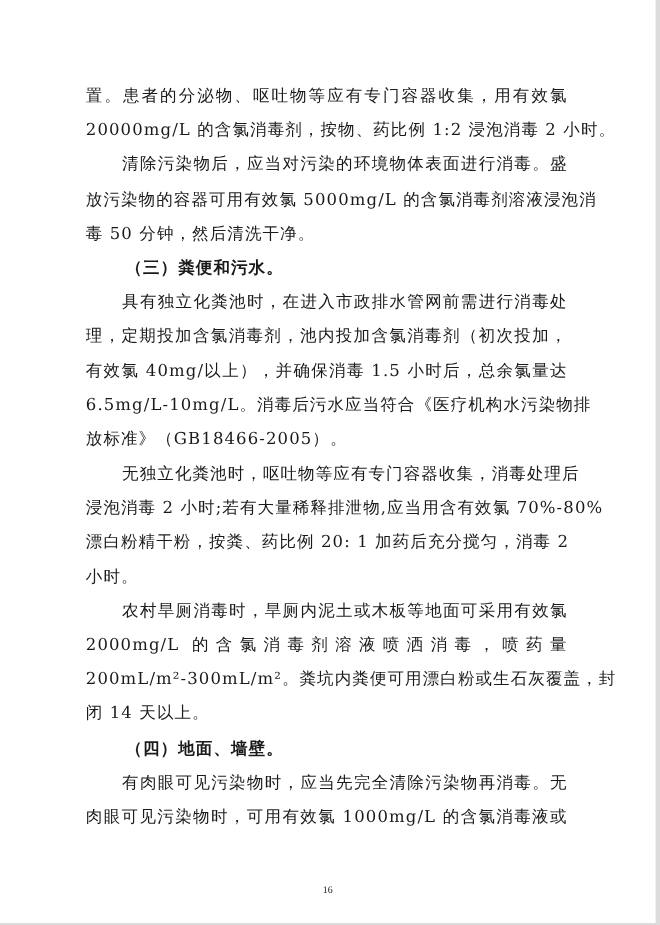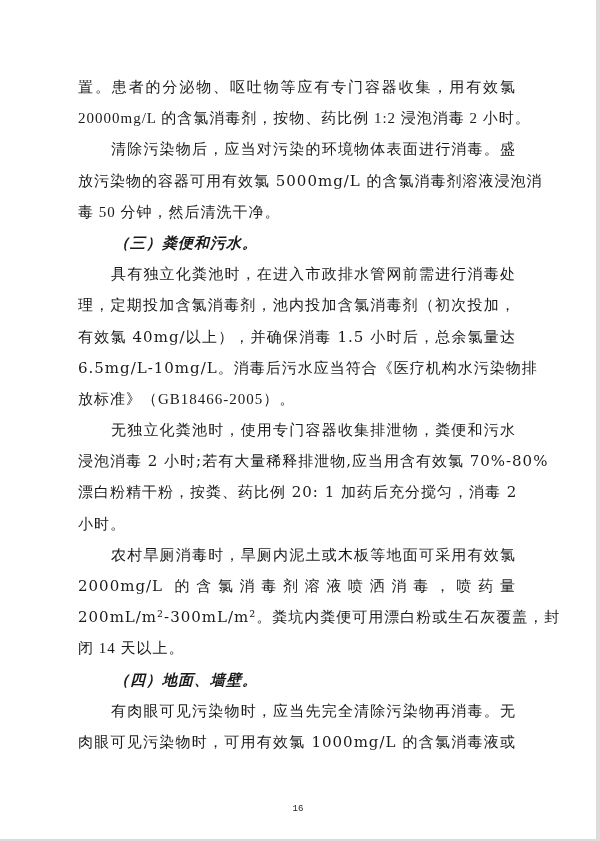--- a/index.html
+++ b/index.html
@@ -19,45 +19,45 @@
     }
     .text-block {
       position: absolute; left: 78px; top: 72px; width: 438px;
     }
     .line {
       height: 31.2px; line-height: 31.2px; font-size: 15px;
       white-space: nowrap; text-align: justify; text-align-last: justify;
       letter-spacing: 1px;
       overflow: visible;
     }
-    .line.last { text-align-last: left; font-family: Liberation Serif, serif; }
+    .line.last { text-align-last: left; }
     .line.indent { padding-left: 33px; }
-    .line.heading { padding-left: 36px; font-weight: bold; text-align-last: left; font-style: italic; }
+    .line.heading { padding-left: 36px; font-weight: bold; text-align-last: left; }
     .page-number {
       position: absolute; left: 0; width: 596px; top: 804px; text-align: center;
-      font-size: 9px; font-family: Liberation Mono, monospace; color: #222;
+      font-size: 9px; font-family: Liberation Serif, serif; color: #222;
     }
   </style>
 </head>
 <body>
 
 <div class="page">
   <div class="text-block">
     <div class="line">置。患者的分泌物、呕吐物等应有专门容器收集，用有效氯</div>
     <div class="line last">20000mg/L 的含氯消毒剂，按物、药比例 1:2 浸泡消毒 2 小时。</div>
     <div class="line indent">清除污染物后，应当对污染的环境物体表面进行消毒。盛</div>
     <div class="line">放污染物的容器可用有效氯 5000mg/L 的含氯消毒剂溶液浸泡消</div>
     <div class="line last">毒 50 分钟，然后清洗干净。</div>
     <div class="line heading">（三）粪便和污水。</div>
     <div class="line indent">具有独立化粪池时，在进入市政排水管网前需进行消毒处</div>
     <div class="line">理，定期投加含氯消毒剂，池内投加含氯消毒剂（初次投加，</div>
     <div class="line">有效氯 40mg/以上），并确保消毒 1.5 小时后，总余氯量达</div>
     <div class="line">6.5mg/L-10mg/L。消毒后污水应当符合《医疗机构水污染物排</div>
     <div class="line last">放标准》（GB18466-2005）。</div>
-    <div class="line indent">无独立化粪池时，使用专门容器收集排泄物，粪便和污水</div>
+    <div class="line indent">无独立化粪池时，呕吐物等应有专门容器收集，消毒处理后</div>
     <div class="line">浸泡消毒 2 小时;若有大量稀释排泄物,应当用含有效氯 70%-80%</div>
     <div class="line">漂白粉精干粉，按粪、药比例 20: 1 加药后充分搅匀，消毒 2</div>
     <div class="line last">小时。</div>
     <div class="line indent">农村旱厕消毒时，旱厕内泥土或木板等地面可采用有效氯</div>
     <div class="line">2000mg/L 的含氯消毒剂溶液喷洒消毒，喷药量</div>
     <div class="line">200mL/m²-300mL/m²。粪坑内粪便可用漂白粉或生石灰覆盖，封</div>
     <div class="line last">闭 14 天以上。</div>
     <div class="line heading">（四）地面、墙壁。</div>
     <div class="line indent">有肉眼可见污染物时，应当先完全清除污染物再消毒。无</div>
     <div class="line">肉眼可见污染物时，可用有效氯 1000mg/L 的含氯消毒液或</div>

